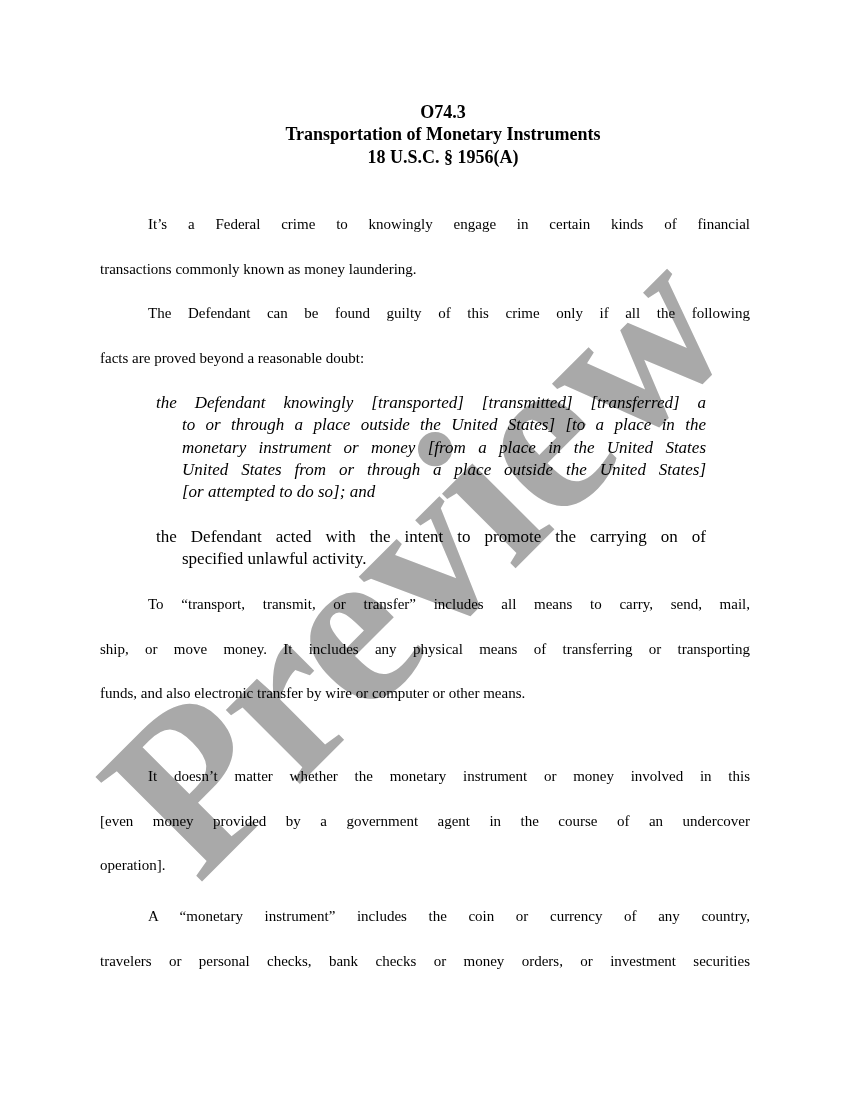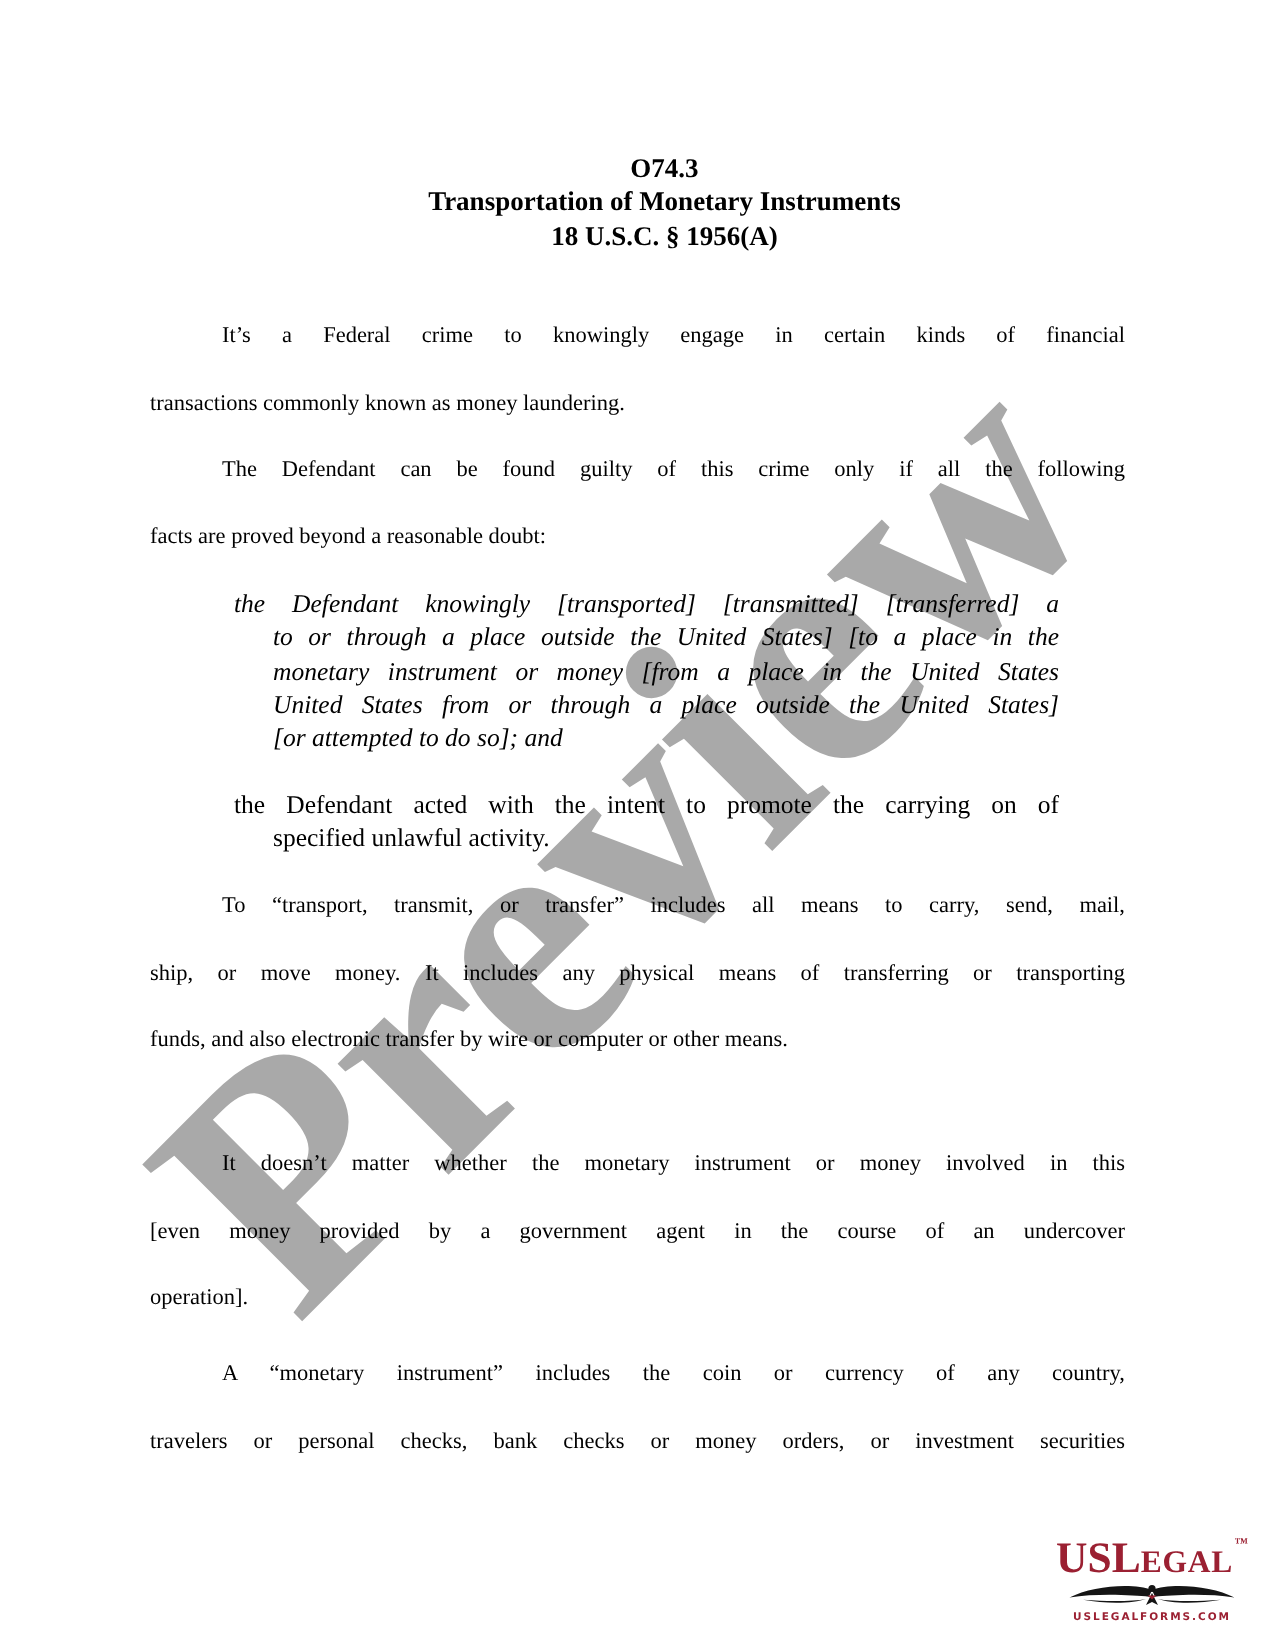--- a/index.html
+++ b/index.html
@@ -95,31 +95,14 @@
       <div class="tline">It doesn’t matter whether the monetary instrument or money involved in this</div>
       <div class="tline">[even money provided by a government agent in the course of an undercover</div>
       <div class="tline last">operation].</div>
     </div>
 
   <div id="p5" class="block para indent keepjust">
       <div class="tline">A “monetary instrument” includes the coin or currency of any country,</div>
       <div class="tline last">travelers or personal checks, bank checks or money orders, or investment securities</div>
     </div>
 
-  <div class="logo">
-    <div class="logo-word">
-      <span class="lg-big">US</span><span class="lg-big">L</span><span class="lg-small">EGAL</span><span class="lg-tm">™</span>
-    </div>
-    <div class="logo-eagle">
-      <svg width="112" height="16" viewBox="0 0 112 16" xmlns="http://www.w3.org/2000/svg">
-        <path d="M56 4 C44 -1 16 1 1 9 C20 6 44 7.5 54 8.5 Z" fill="#151515"></path>
-        <path d="M56 4 C68 -1 96 1 111 9 C92 6 68 7.5 58 8.5 Z" fill="#151515"></path>
-        <path d="M10 10.5 C28 12 44 11.5 52 10 C44 13 26 13.5 10 10.5 Z" fill="#151515"></path>
-        <path d="M102 10.5 C84 12 68 11.5 60 10 C68 13 86 13.5 102 10.5 Z" fill="#151515"></path>
-        <circle cx="56" cy="3" r="2.4" fill="#151515"></circle>
-        <path d="M56 6 L52 14 L56 12 L60 14 Z" fill="#151515"></path>
-        <path d="M53.2 7.6 L58.8 7.6 L56 10.4 Z" fill="#9b2032"></path>
-      </svg>
-    </div>
-    <div class="logo-site">USLEGALFORMS.COM</div>
-  </div>
 
 </div>
 
 </body></html>

